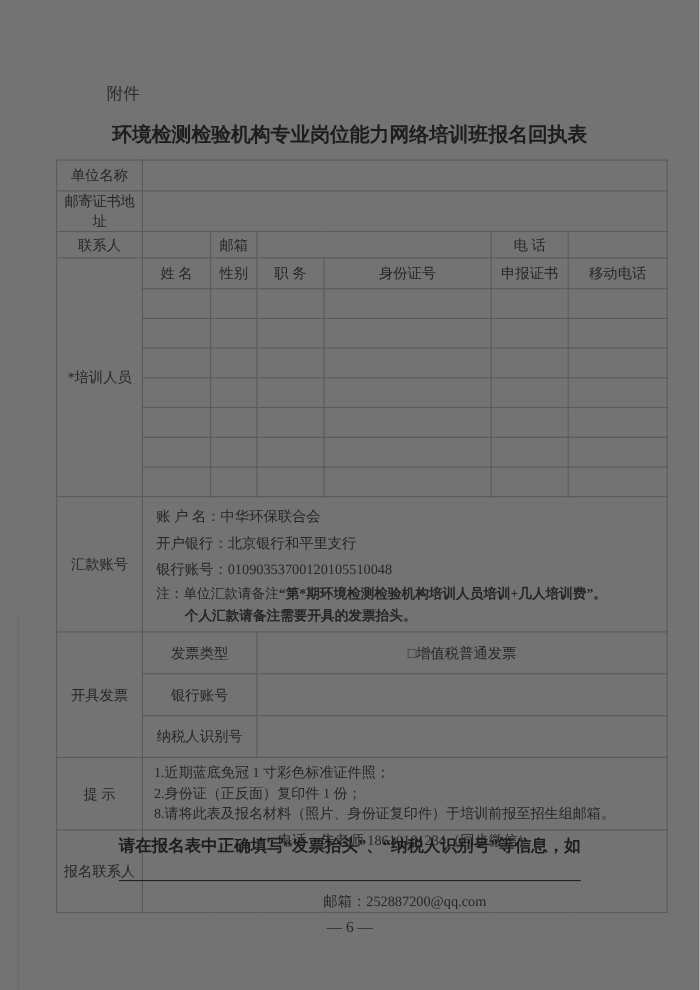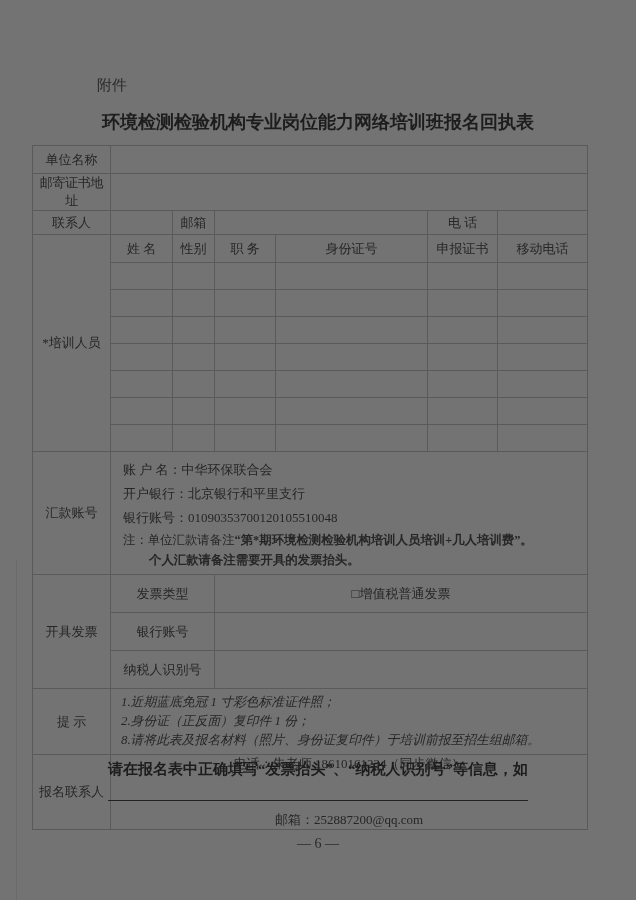--- a/index.html
+++ b/index.html
@@ -14,39 +14,39 @@
     background:rgba(0,0,0,0.07);
   }
   .attachment {
     position:absolute; top:76px; left:97px; font-size:15px; color:#2a2a2a;
   }
   .doc-title {
     position:absolute; top:110px; left:0; width:100%; text-align:center;
     font-size:18px; font-weight:bold; color:#1d1d1d; letter-spacing:0px;
   }
   table.form {
-    position:absolute; top:145px; left:32px; width:555px;
+    position:absolute; top:145px; left:51px; width:555px;
     border-collapse:collapse; table-layout:fixed;
   }
   table.form td {
     border:1px solid #5a5a5a; padding:0 2px; font-size:13px;
     color:#262626; vertical-align:middle; overflow:hidden;
   }
   .lbl { text-align:center; }
   .tight { font-size:12.2px; letter-spacing:-0.3px; }
   .h28 { height:28px; } .h29 { height:29px; } .h24 { height:24px; }
   .h27 { height:27px; } .h38 { height:38px; }
   .remit-block { padding:6px 8px 4px 10px; }
   .remit-line { line-height:24px; white-space:nowrap; }
   .remit-note { line-height:20px; font-size:12.4px; white-space:nowrap; }
   .remit-note .bold-seg { font-weight:bold; }
   .remit-note2 { line-height:20px; font-size:12.4px; font-weight:bold; padding-left:26px; }
   .invoice-value { text-align:center; font-size:13.2px; }
   .tips-block { padding:4px 6px 4px 8px; }
-  .tips-line { line-height:19px; font-size:12.8px; white-space:nowrap;font-style:italic; }
+  .tips-line { line-height:19px; font-size:12.8px; white-space:nowrap; }
   .contact-cell { padding-left:8px; }
   .contact-flex { display:flex; gap:38px; align-items:center; white-space:nowrap;flex-direction:column; }
   .footer-notice {
     position:absolute; top:760px; left:0; width:100%; text-align:center;
     font-weight:bold; font-size:15px; color:#1d1d1d;
   }
   .footer-notice .uline {
     display:inline-block; border-bottom:1.5px solid #222; padding-bottom:21px;text-align:center;
   }
   .footer-notice .line2 { margin-top:9px; }

